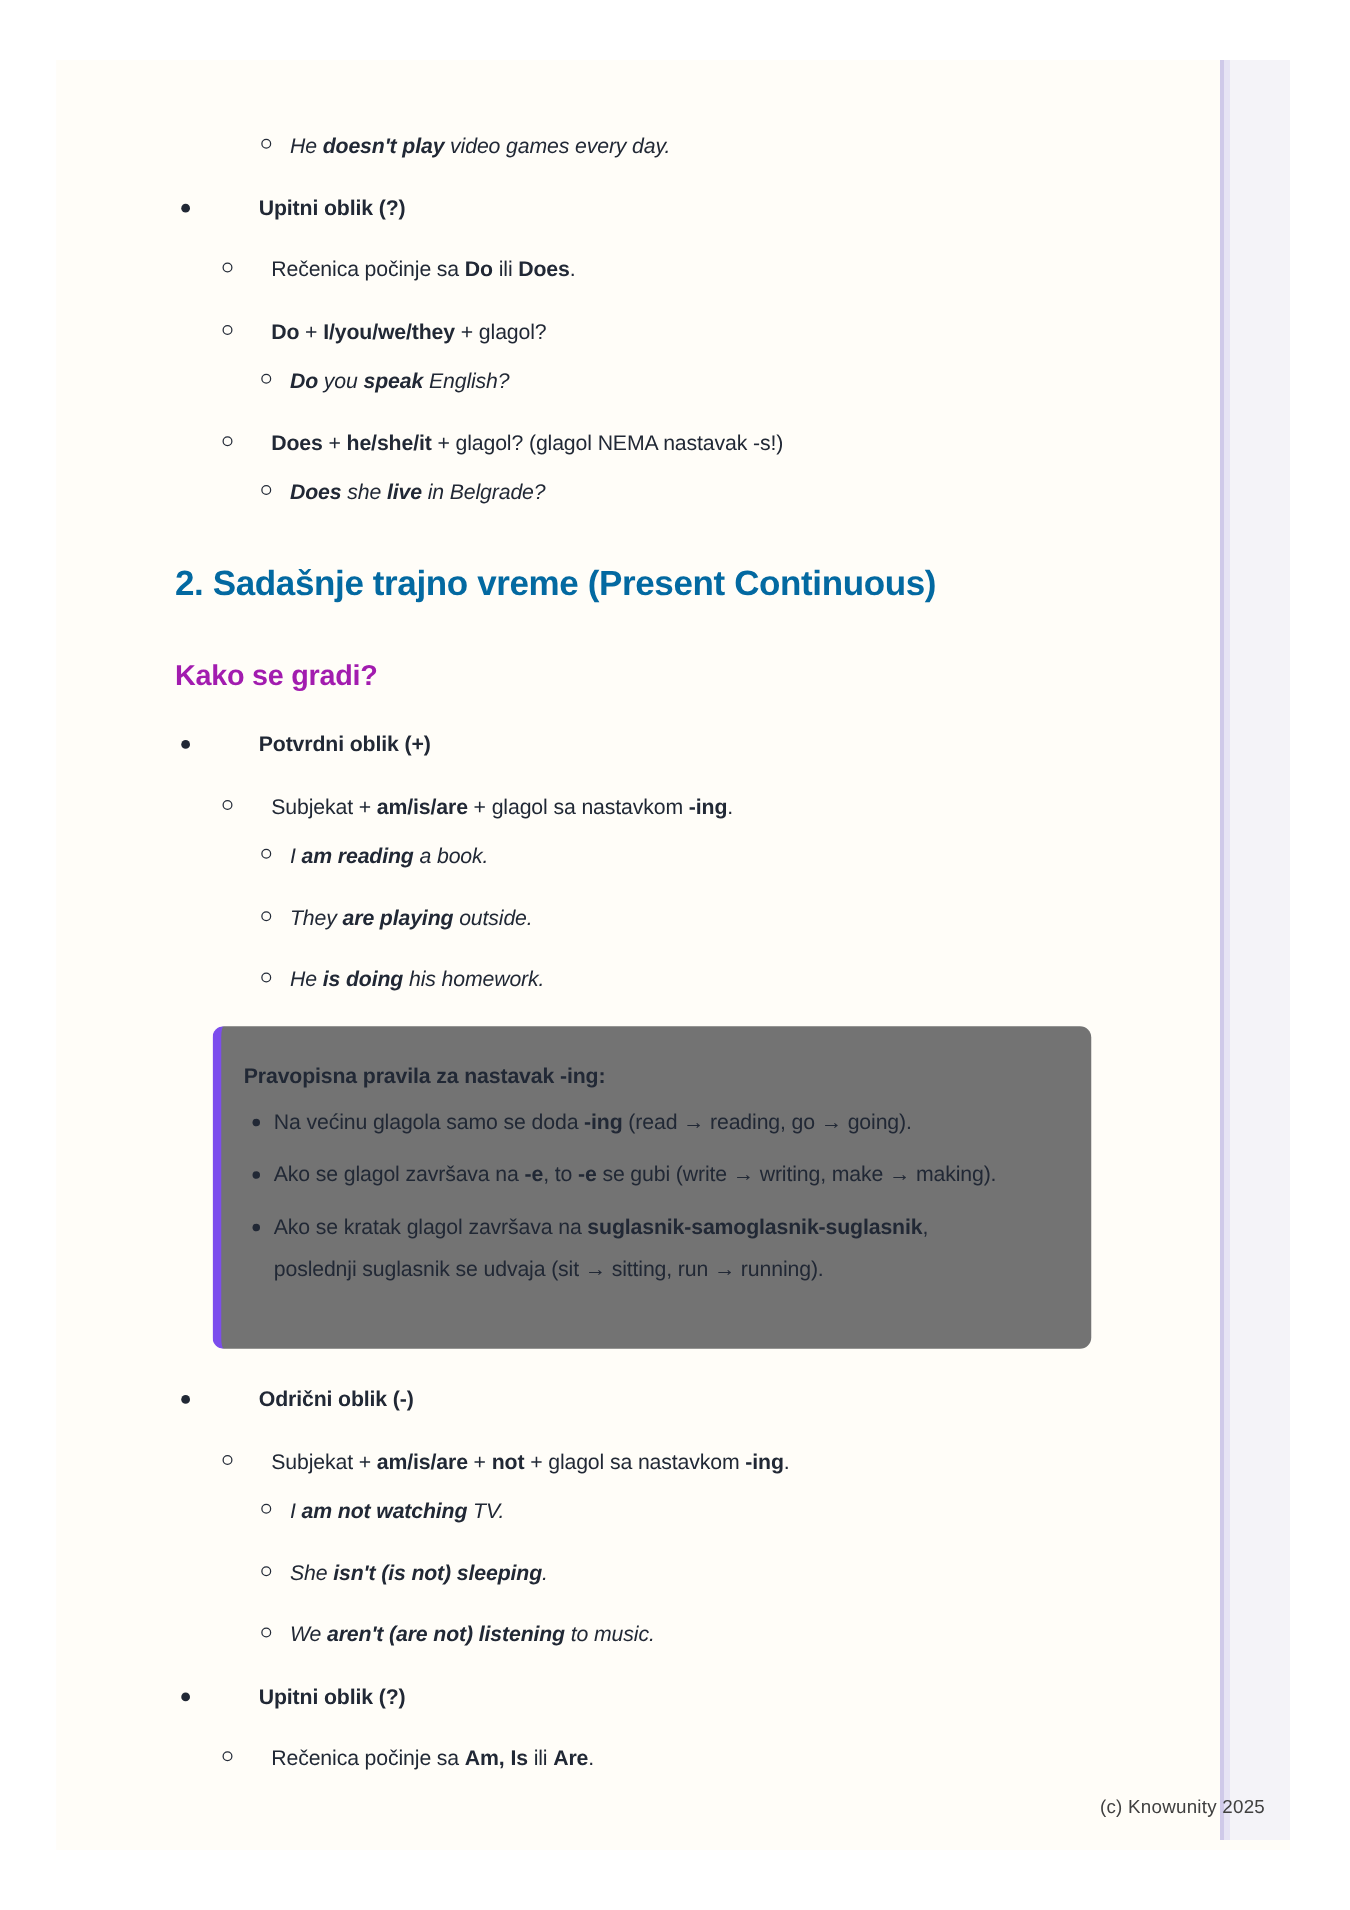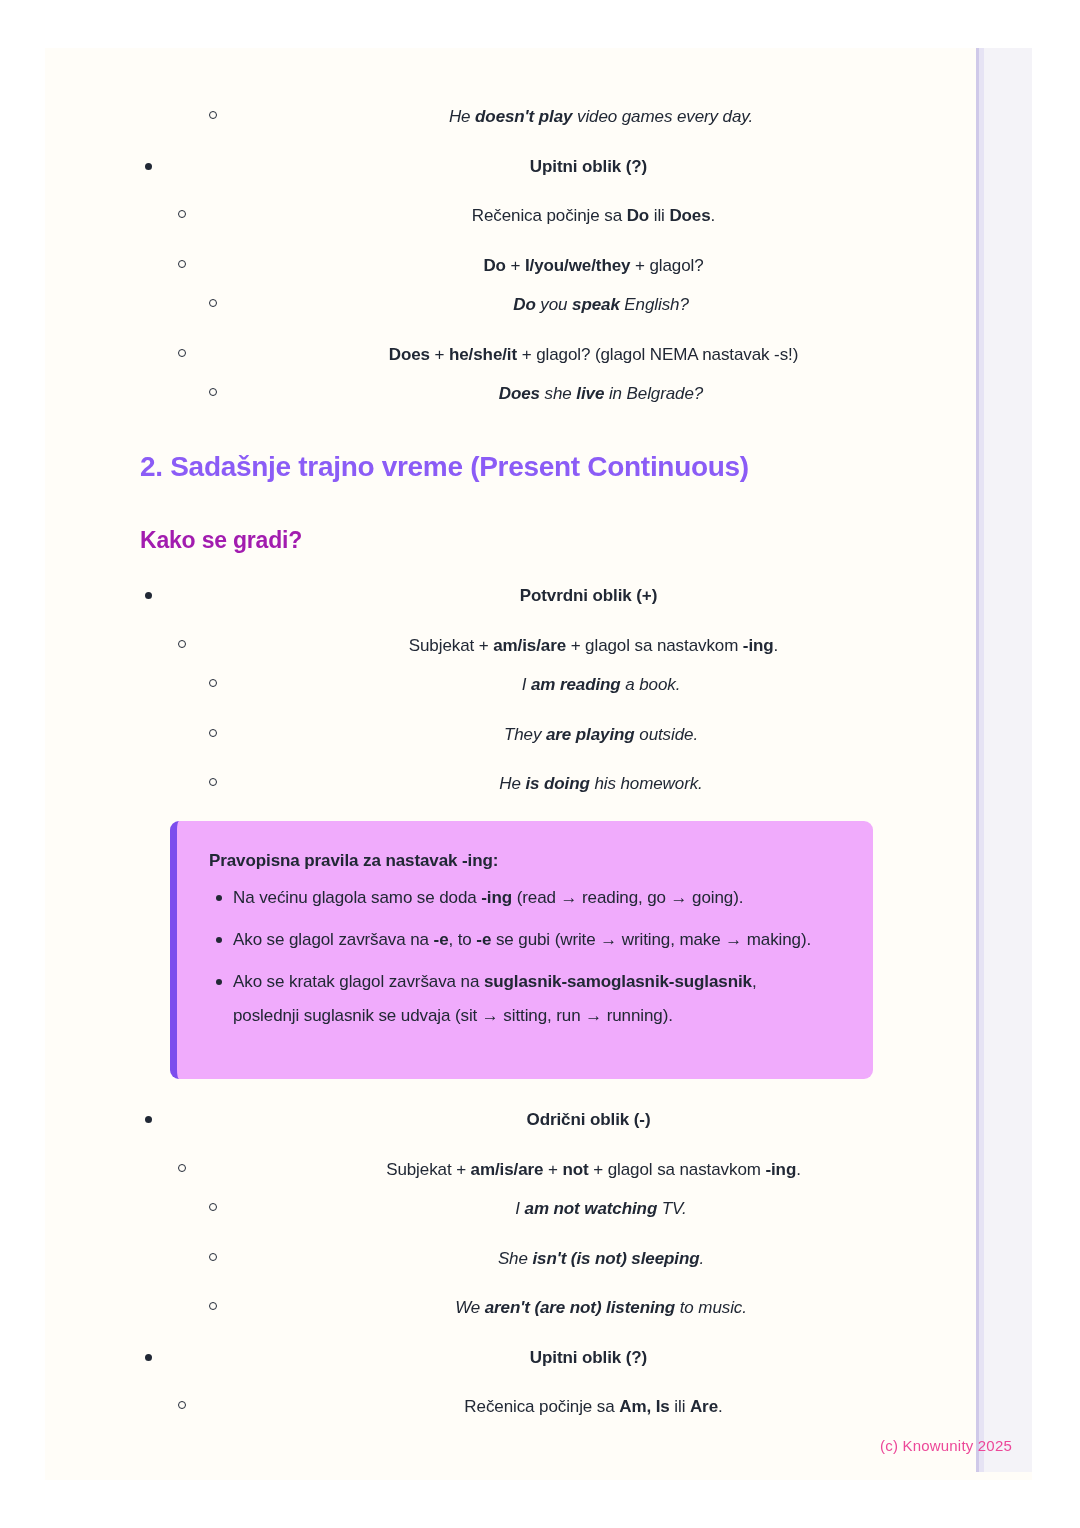--- a/index.html
+++ b/index.html
@@ -22,38 +22,38 @@
     font-size:17px;line-height:1.5;color:#212835;letter-spacing:-0.1px;
   }
   .li{display:flex;align-items:flex-start;margin:0 0 24px 0;}
   .lv1{margin-left:0;margin-top:10px;gap:37px;}
   .lv2{margin-left:31px;gap:16px;}
   .lv3{margin-left:62px;}
   .tight{margin-top:-10px;}
   .marker{flex:0 0 30px;}
   .dot{display:block;width:7px;height:7px;border-radius:50%;background:#212835;margin:9px 0 0 5px;}
   .ring{display:block;width:8px;height:8px;border-radius:50%;border:1.7px solid #242b38;margin:7px 0 0 7px;box-sizing:border-box;}
-  .tx{flex:1 1 auto;text-align:center;}
+  .tx{flex:1 1 auto;}
   .it{font-style:italic;}
   .b{font-weight:700;}
-  h2{font-size:28px;line-height:1.25;font-weight:700;color:#8b5cf6;margin:42px 0 42px 0;letter-spacing:-0.3px;}
+  h2{font-size:28px;line-height:1.25;font-weight:700;color:#0369a1;margin:42px 0 42px 0;letter-spacing:-0.3px;}
   h3{font-size:23px;line-height:1.3;font-weight:700;color:#a21caf;margin:0 0 28px 0;letter-spacing:-0.2px;}
   .callout{
     box-sizing:border-box;width:703px;margin:8px 0 28px 30px;
-    background:#f0abfc;border-left:7px solid #7c4ded;border-radius:9px;
-    padding:26px 48px 38px 32px;line-height:2.0;
+    background:#737373;border-left:7px solid #7c4ded;border-radius:9px;
+    padding:26px 48px 38px 18px;line-height:2.0;
   }
   .co-title{font-weight:700;line-height:1.6;margin:0 0 7px 0;}
   .co-li{display:flex;margin:0 0 8px 0;}
   .co-li .marker{flex:0 0 24px;}
   .co-dot{display:block;width:6px;height:6px;border-radius:50%;background:#212835;margin:14px 0 0 7px;}
   .co-tx{width:585px;flex:0 0 585px;}
   .watermark{
     position:absolute;right:68px;top:1437px;
-    font-size:15px;color:#ec4899;letter-spacing:0.2px;
+    font-size:15px;color:#404040;letter-spacing:0.2px;
   }
 </style>
 </head>
 <body>
 
 <div class="card">
   <div class="content">
       <div class="li lv3">
         <span class="marker">
           <span class="ring"></span>

